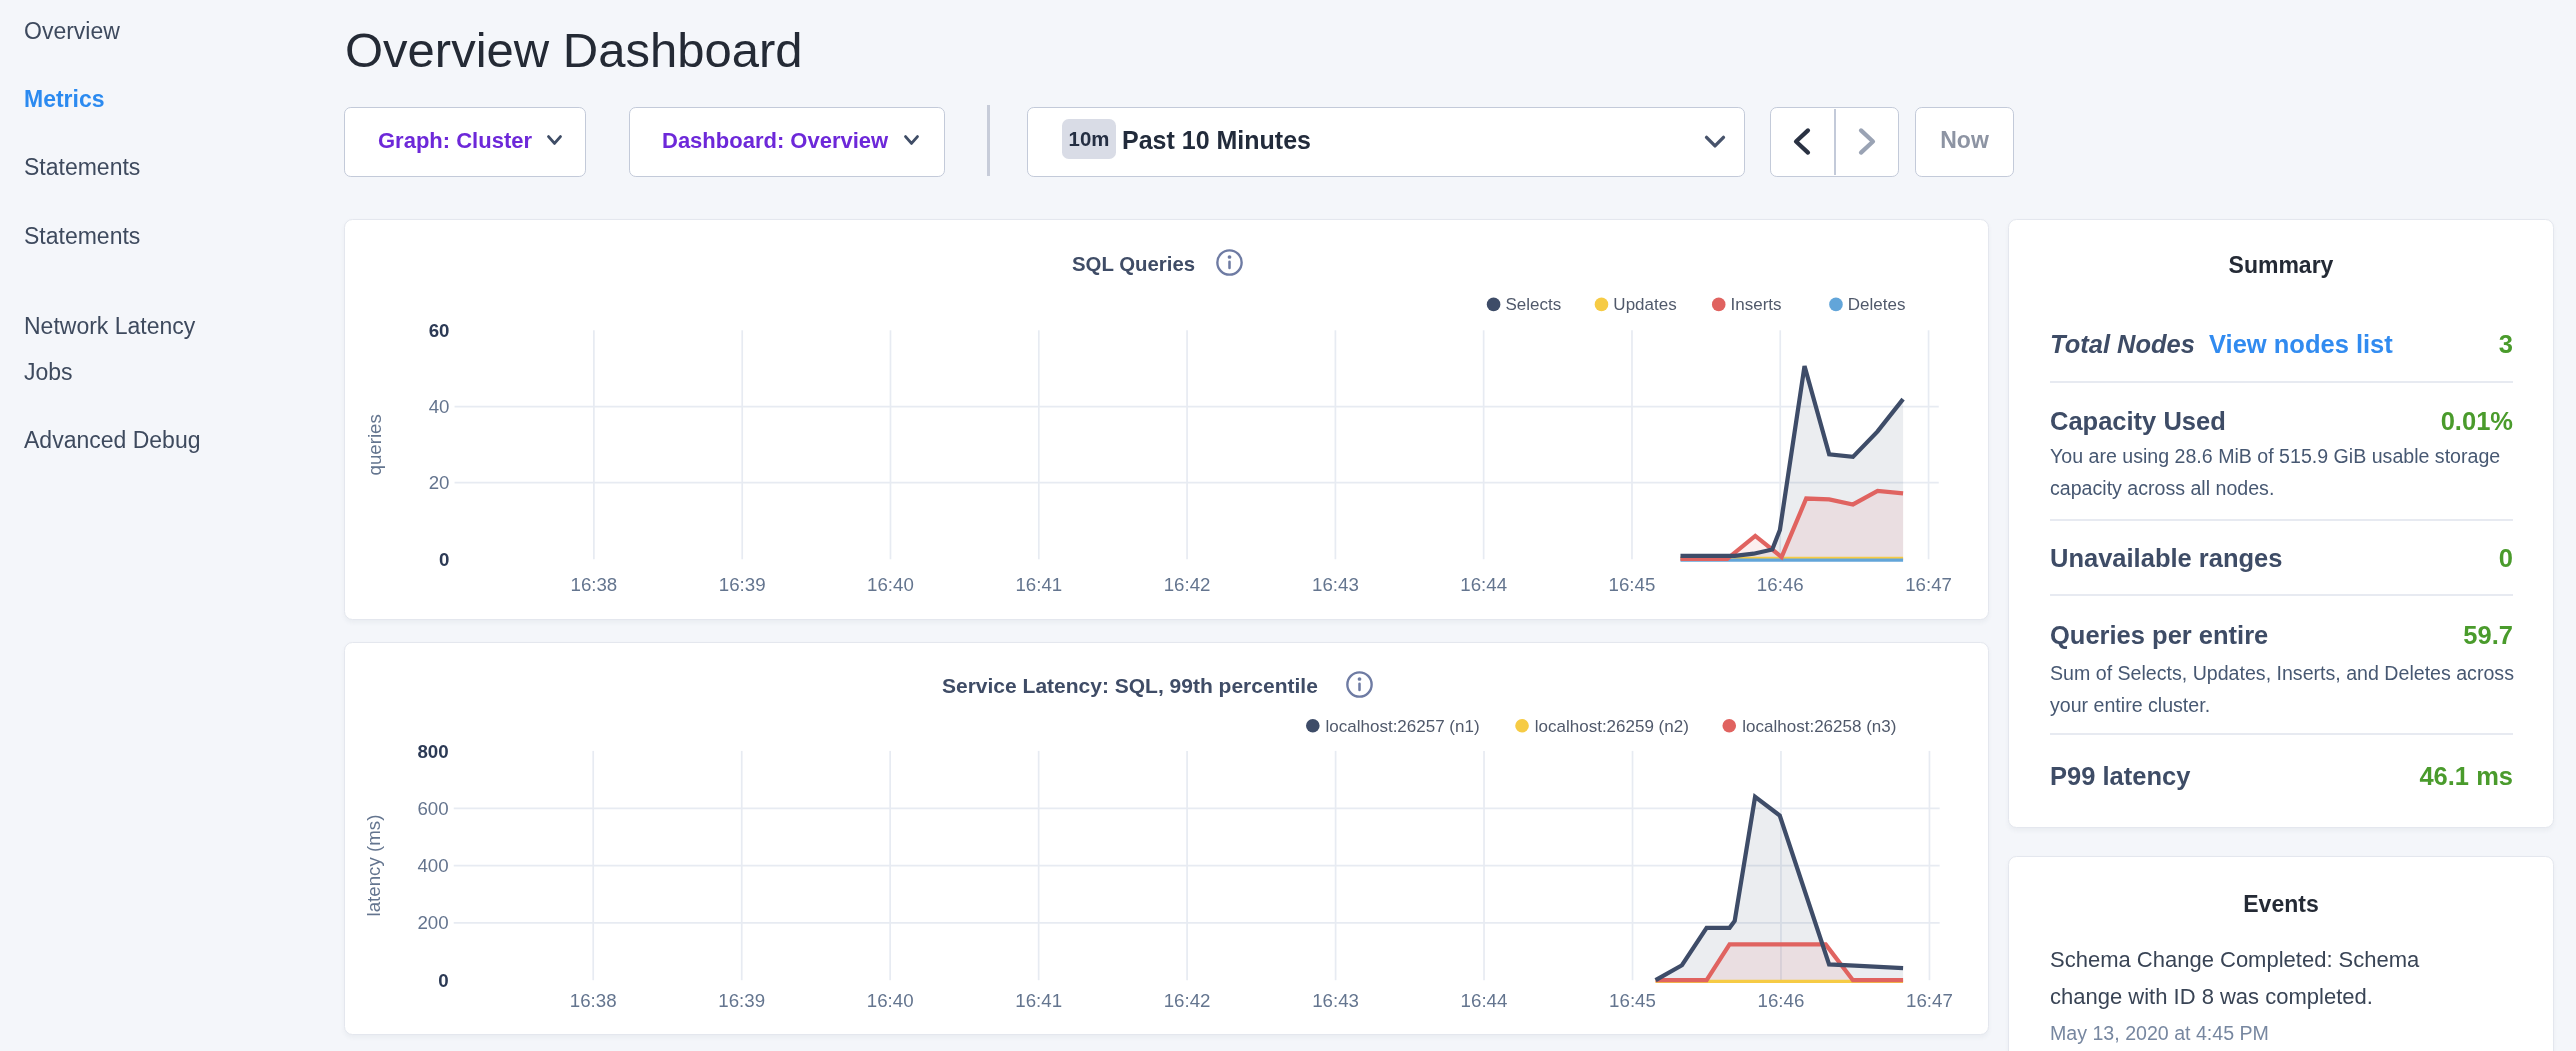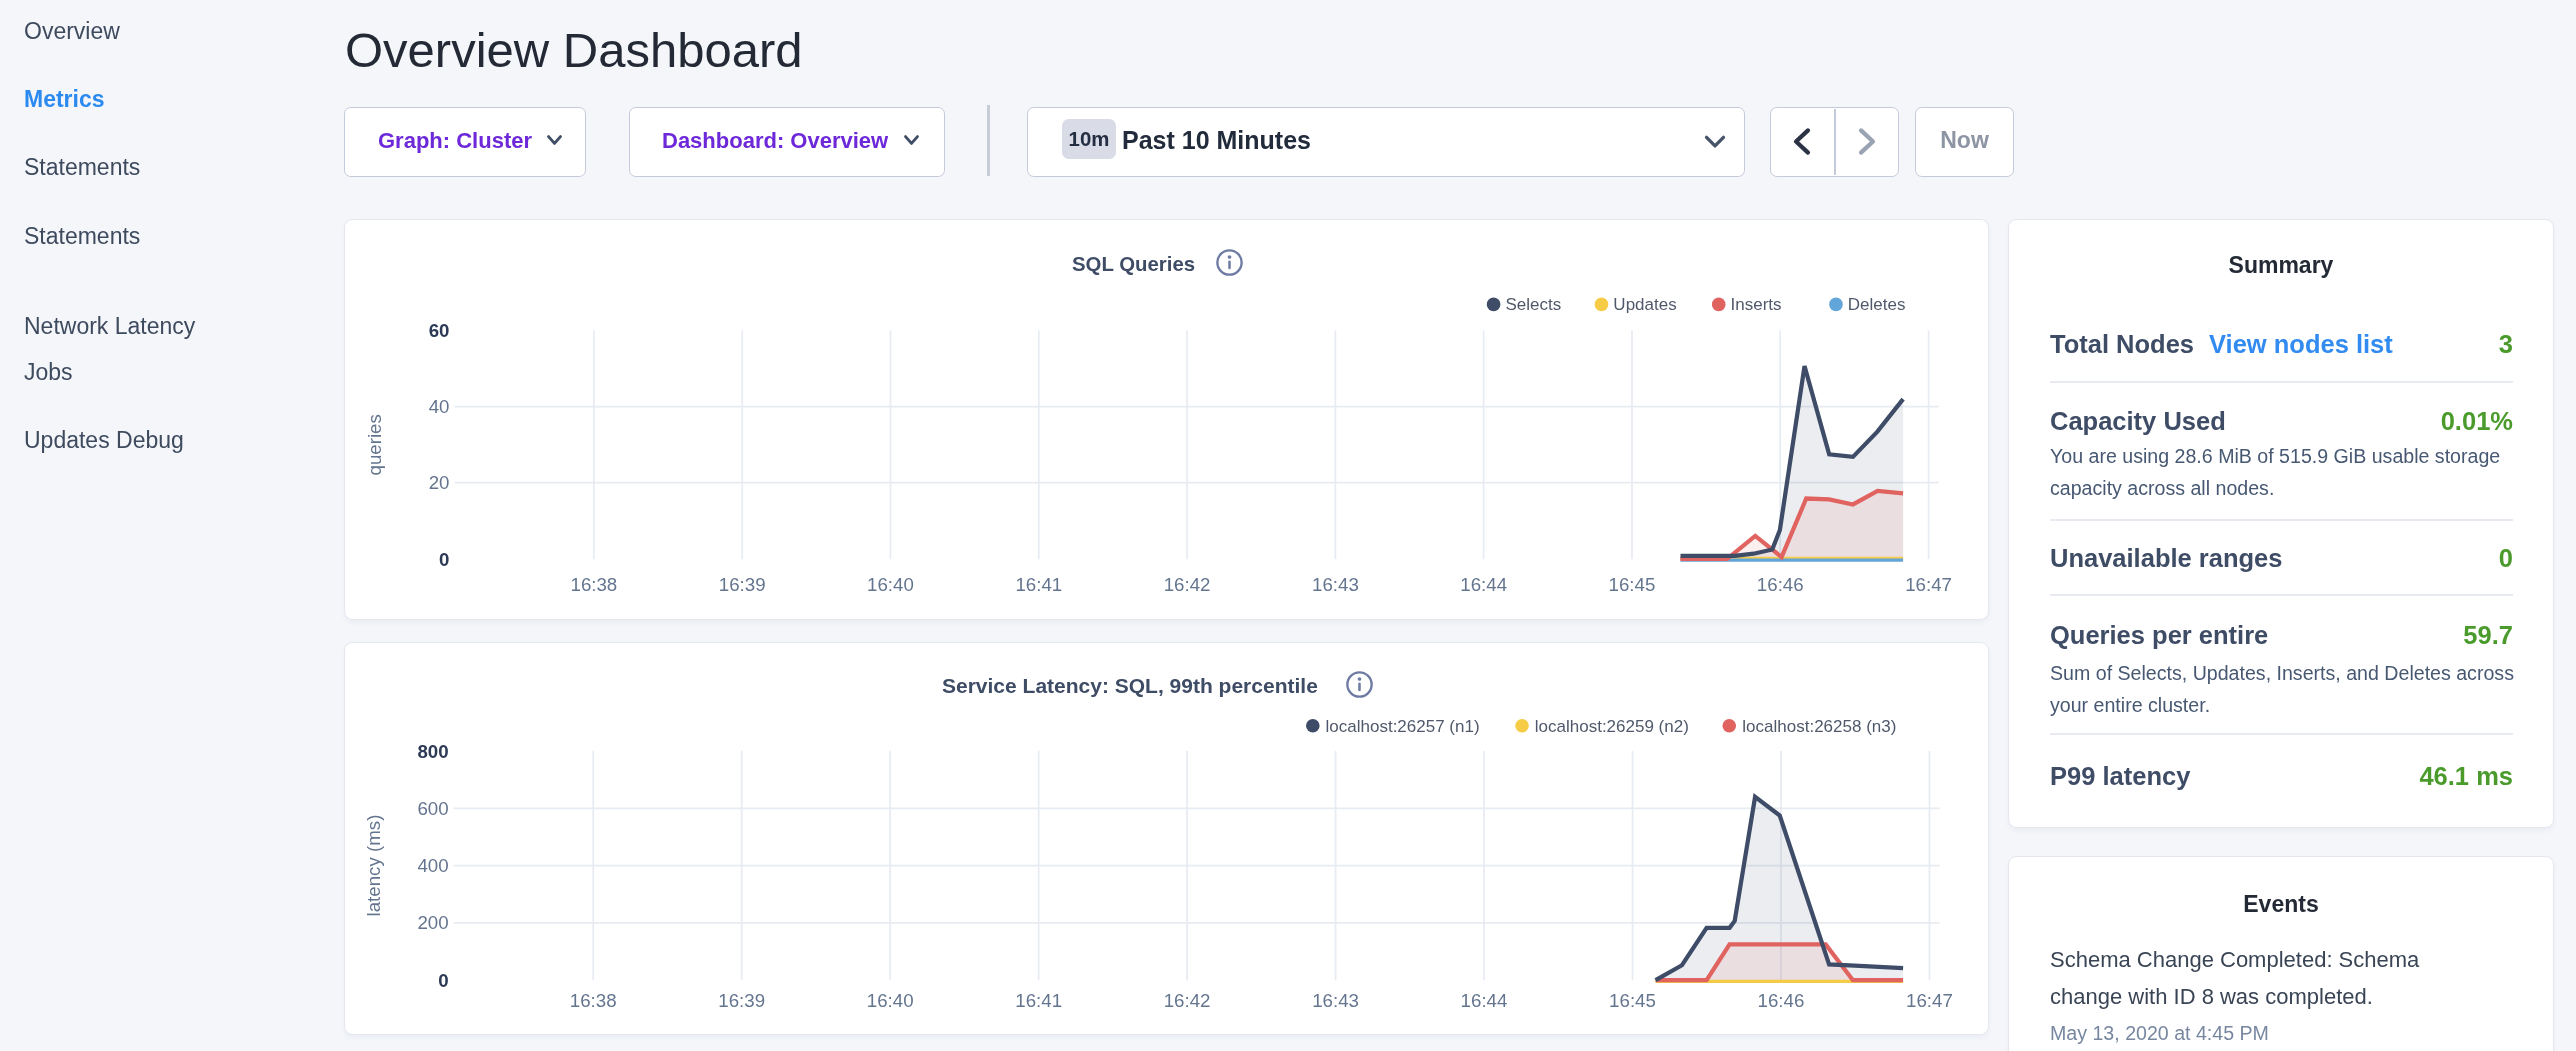--- a/index.html
+++ b/index.html
@@ -18,21 +18,21 @@
 </style>
 </head>
 <body>
 
 <div class="nav" style="top:20.4px;">Overview</div>
 <div class="nav" style="top:88px; color:#2b8af0; font-weight:bold;">Metrics</div>
 <div class="nav" style="top:156px;">Statements</div>
 <div class="nav" style="top:225px;">Statements</div>
 <div class="nav" style="top:300px;margin-top:15px;">Network Latency</div>
 <div class="nav" style="top:361px;">Jobs</div>
-<div class="nav" style="top:429px;">Updates Debug</div>
+<div class="nav" style="top:429px;">Advanced Debug</div>
 
 <div class="abs" style="left:345px; top:25.5px; font-size:49px; line-height:49px; color:#242a35;">Overview Dashboard</div>
 
 <div class="ctl" style="left:344px; width:242px;"></div>
 <div class="ctltxt" style="left:378px; top:130px;">Graph: Cluster</div>
 <svg class="abs" style="left:546px; top:134px;" width="17" height="12" viewBox="0 0 20 14">
   <polyline points="3,3 10,11 17,3" fill="none" stroke="#3f4d66" stroke-width="3.4" stroke-linecap="round" stroke-linejoin="round"></polyline>
 </svg>
 
 <div class="ctl" style="left:629px; width:316px;"></div>
@@ -173,21 +173,21 @@
       <text x="1154" y="105.5">localhost:26257 (n1)</text>
     <circle cx="1385" cy="98.5" r="8" fill="#f6cb45"></circle>
       <text x="1400" y="105.5">localhost:26259 (n2)</text>
     <circle cx="1628.6" cy="98.5" r="8" fill="#e06360"></circle>
       <text x="1644" y="105.5">localhost:26258 (n3)</text>
   </g>
 </svg>
 
 <div class="card" style="left:2008px; top:219px; width:546px; height:609px;"></div>
 <div class="abs" style="left:2008px; top:254px; width:546px; text-align:center; font-size:23px; line-height:23px; font-weight:bold; color:#242a35;">Summary</div>
-<div class="row-label" style="left:2050px; top:332px;">Total Nodes</div>
+<div class="row-label" style="left:2050px; top:332px;font-style:italic;">Total Nodes</div>
 <div class="abs" style="left:2209px; top:332px; font-size:25.5px; line-height:25.5px; font-weight:bold; color:#318bf0;">View nodes list</div>
 <div class="row-val" style="top:332px;">3</div>
 <div class="divider" style="top:381px;"></div>
 <div class="row-label" style="left:2050px; top:409px;">Capacity Used</div>
 <div class="row-val" style="top:409px;">0.01%</div>
 <div class="desc" style="top:440px;">You are using 28.6 MiB of 515.9 GiB usable storage capacity across all nodes.</div>
 <div class="divider" style="top:519px;"></div>
 <div class="row-label" style="left:2050px; top:546px;">Unavailable ranges</div>
 <div class="row-val" style="top:546px;">0</div>
 <div class="divider" style="top:594px;"></div>

